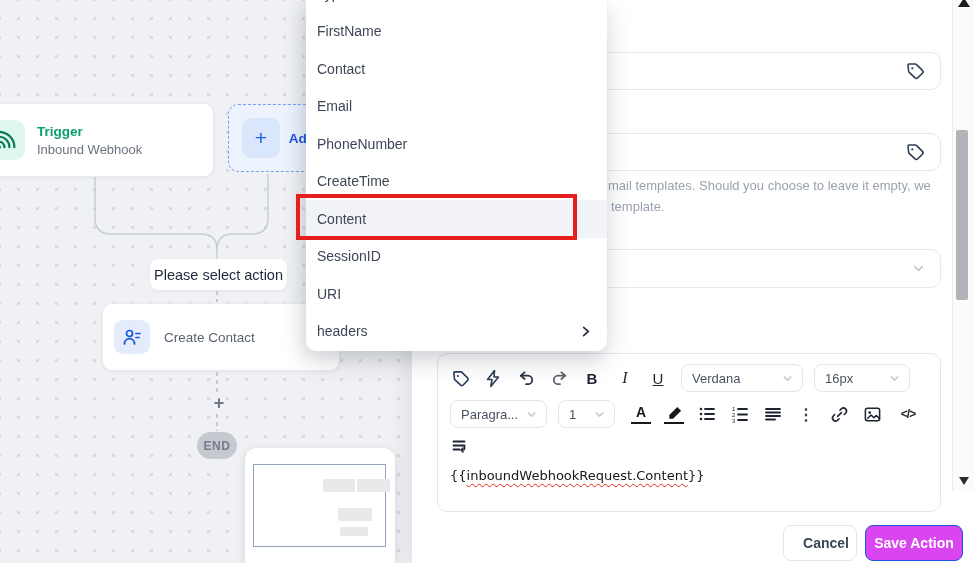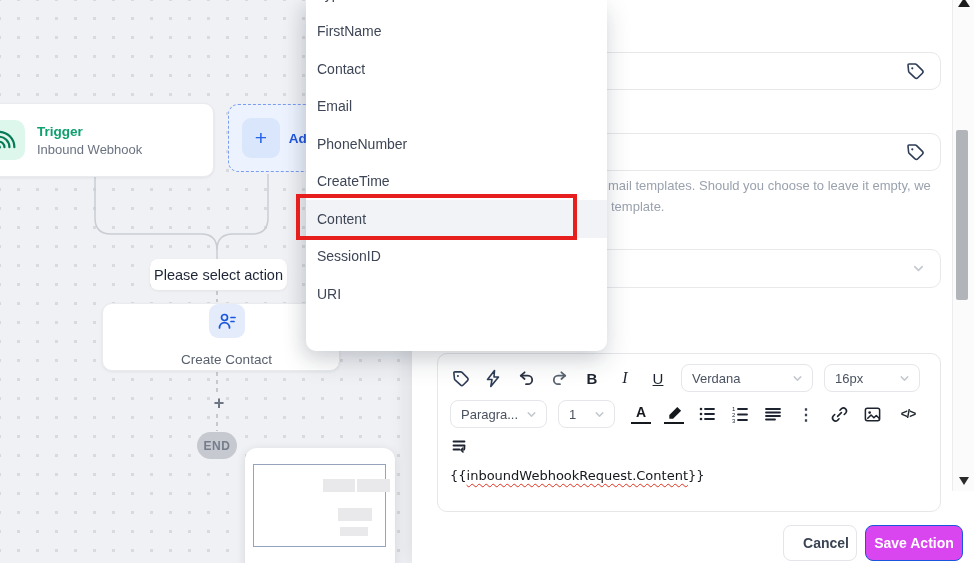--- a/index.html
+++ b/index.html
@@ -36,21 +36,21 @@
   }
   .add-sq { width:38px; height:40px; border-radius:9px; background:#d9e6fb; color:#2563eb;
             font-size:21px; font-weight:400; display:flex; align-items:center; justify-content:center; }
   .add-label { color:#2056e0; font-weight:700; font-size:13.5px; }
 
   #action-label {
     position:absolute; left:150px; top:259px; width:137px; height:31px; background:#fff;
     border-radius:8px; display:flex; align-items:center; justify-content:center;
     font-size:14.5px; color:#1f2637; box-shadow:0 1px 3px rgba(0,0,0,.06); z-index:2;
   }
-  #contact-card { left:102px; top:303px; width:238px; height:68px; padding-left:11px; gap:14px;flex-direction:column; }
+  #contact-card { left:102px; top:303px; width:238px; height:68px; padding-left:11px; gap:14px; }
   .blue-sq { width:36px; height:34px; background:#e4ecfc; border-radius:9px; }
   .contact-label { color:#59616e; font-size:13.5px; }
 
   #plus-mark { position:absolute; left:205px; top:393px; width:28px; text-align:center;
                color:#6f7683; font-size:18px; font-weight:600; z-index:2; }
   #end-pill {
     position:absolute; left:197px; top:432px; width:40px; height:27px; border-radius:14px;
     background:#c6c9d0; color:#757d8a; font-weight:700; font-size:12px; letter-spacing:.5px;
     display:flex; align-items:center; justify-content:center; z-index:2;
   }
@@ -95,21 +95,21 @@
   .italic-i { font-style:italic; font-family:"Liberation Serif", serif; font-size:16px; color:#1d2430; }
   .under-u { text-decoration:underline; font-size:15px; color:#1d2430; }
   .color-a { font-weight:700; font-size:14px; color:#15181c; border-bottom:2.5px solid #15181c;
              line-height:1.1; height:20px; }
   .hl-pen { border-bottom:2.5px solid #15181c; height:20px; }
   .mini-select {
     height:28px; border:1px solid #e4e6e9; border-radius:8px; display:flex; align-items:center;
     justify-content:space-between; padding:0 8px 0 10px; color:#4a5260; font-size:13px;
     background:#fff; cursor:pointer; flex:0 0 auto;
   }
-  .sel-font { width:132px; margin-left:13px; }
+  .sel-font { width:122px; margin-left:13px; }
   .sel-size { width:96px; margin-left:11px; }
   .sel-para { width:97px; }
   .sel-line { width:57px; margin-left:11px; }
   .r2-icons { margin-left:16px; }
   .editor-content { margin-top:11px; font-family:"DejaVu Sans", sans-serif; font-size:13px; color:#14171b; }
   .squiggle { text-decoration-line:underline; text-decoration-style:wavy;
               text-decoration-color:#e0301e; text-decoration-thickness:1px; text-underline-offset:3px; }
 
   .btn { position:absolute; top:525px; height:36px; border-radius:8px; display:flex;
          align-items:center; justify-content:center; font-weight:600; font-size:14px; cursor:pointer; }
@@ -374,16 +374,22 @@
       </div>
     <div class="menu-item hl">
         <span>Content</span>
       </div>
     <div class="menu-item">
         <span>SessionID</span>
       </div>
     <div class="menu-item">
         <span>URI</span>
       </div>
+    <div class="menu-item">
+      <span>headers</span>
+      <svg width="15" height="15" viewBox="0 0 16 16">
+        <path d="M6 3.5 l5 4.5 -5 4.5" fill="none" stroke="#2c3549" stroke-width="1.8" stroke-linecap="round" stroke-linejoin="round"></path>
+      </svg>
+    </div>
   </div>
 </div>
 
 <div id="red-box"></div>
 
 </body></html>

